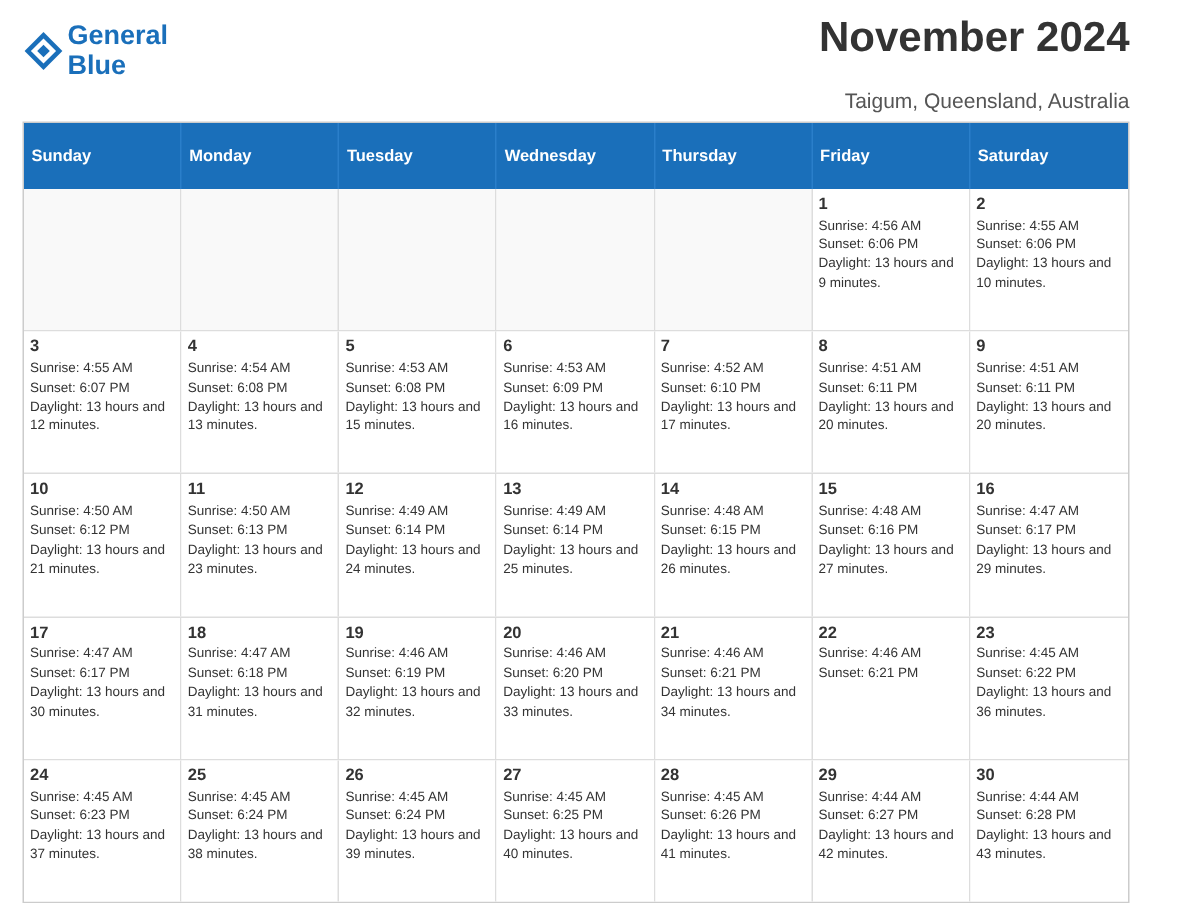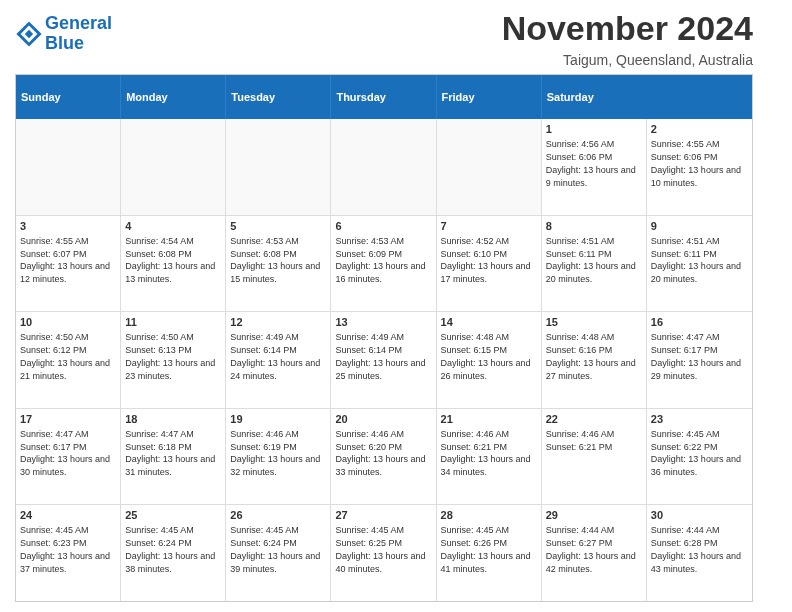--- a/index.html
+++ b/index.html
@@ -39,29 +39,29 @@
     }
     .logo-icon {
       width: 28px;
       height: 28px;
       margin-right: 2px;
     }
     .title-block {
       text-align: right;
     }
     .month-title {
-      font-size: 34px;
+      font-size: 28px;
       font-weight: bold;
       color: #333;
       line-height: 1.1;
     }
     .location {
       font-size: 14px;
       color: #555;
-      margin-top: 5px;
+      margin-top: 18px;
     }
     .calendar {
       flex: 1;
       display: flex;
       flex-direction: column;
       border: 1px solid #ccc;
     }
     .cal-header {
       display: grid;
       grid-template-columns: repeat(7, 1fr);
@@ -138,20 +138,21 @@
       <div class="month-title">November 2024</div>
       <div class="location">Taigum, Queensland, Australia</div>
     </div>
   </div>
 
   <div class="calendar">
     <div class="cal-header">
       <div class="cal-header-cell">Sunday</div>
       <div class="cal-header-cell">Monday</div>
       <div class="cal-header-cell">Tuesday</div>
+      <div class="cal-header-cell">Wednesday</div>
       <div class="cal-header-cell">Thursday</div>
       <div class="cal-header-cell">Friday</div>
       <div class="cal-header-cell">Saturday</div>
     </div>
     <div class="cal-body" id="cal-body">
     <div class="cal-row">
           <div class="cal-cell empty"></div>
           <div class="cal-cell empty"></div>
           <div class="cal-cell empty"></div>
           <div class="cal-cell empty"></div>

